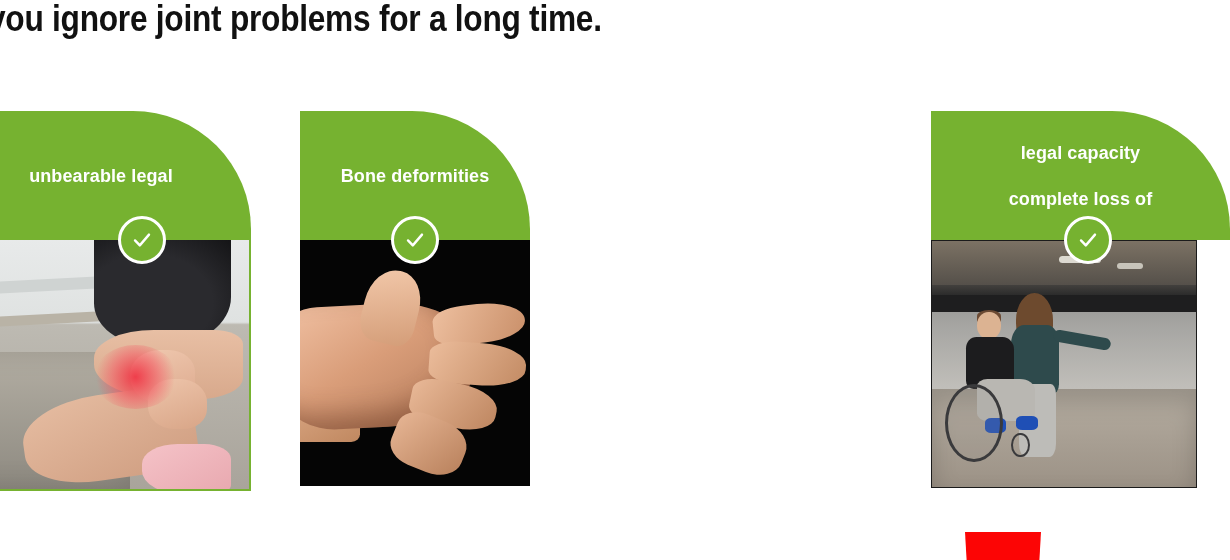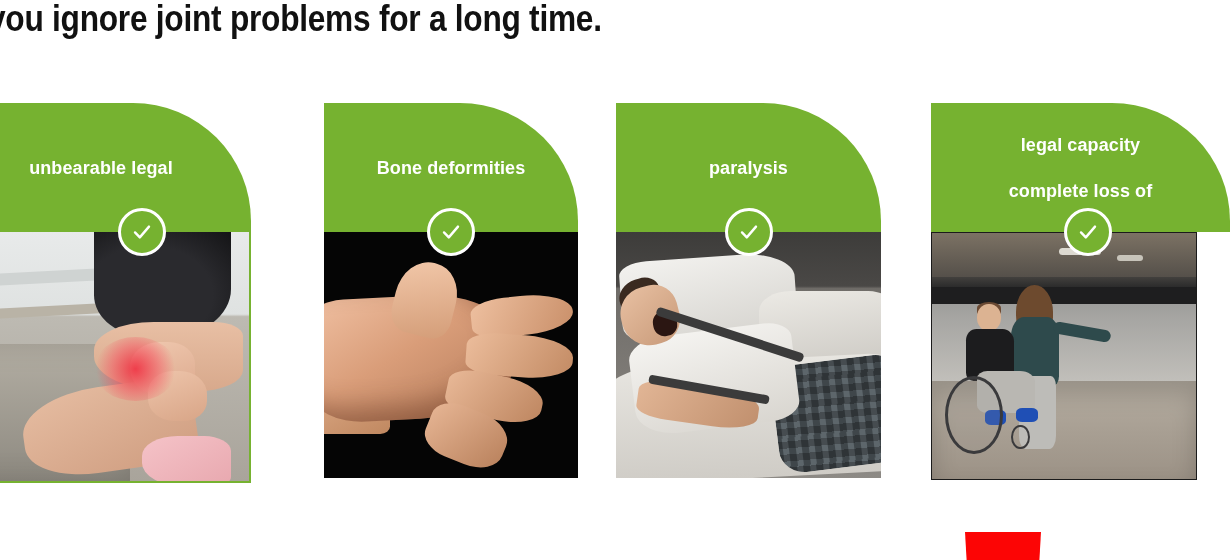--- a/index.html
+++ b/index.html
@@ -22,21 +22,21 @@
     letter-spacing:-0.3px;
     white-space:nowrap;
     line-height:50px;
     transform:scaleX(0.88);
     transform-origin:left top;
   }
 
   
   .cards { position:absolute; left:0; top:103px; width:1230px; height:380px; }
 
-  .card { position:absolute; top:0; }
+  .card { position:absolute; top:8px; }
 
   .card-head {
     position:relative;
     width:100%;
     height:129px;
     background:#76b230;
     border-top-right-radius:118px;
     display:flex;
     align-items:center;
     justify-content:center;
@@ -75,21 +75,21 @@
     align-items:center;
     justify-content:center;
   }
   .badge svg { display:block; }
 
   
   #card1 { left:-49px; width:300px; }
   #card1 .card-photo { height:251px; border-right:2px solid #76b230; border-bottom:2px solid #76b230; }
   #card1 .badge { left:167px; margin-left:0; }
 
-  #card2 { left:300px; width:254px;margin-left:24px; }
+  #card2 { left:300px; width:230px; }
   #card2 .card-photo { height:246px; }
 
   #card3 { left:616px; width:265px; }
   #card3 .card-photo { height:246px; }
 
   #card4 { left:931px; width:299px; }
   #card4 .card-head { height:129px; }
   #card4 .card-title { font-size:18px; line-height:46px; }
   #card4 .card-photo { height:248px; width:266px; border:1px solid #1b1b1b; }
   #card4 .badge { left:133px; margin-left:0; }
@@ -284,46 +284,20 @@
             <div class="s2-f4"></div>
         </div>
       </div>
       <div class="badge">
         <svg width="26" height="26" viewBox="0 0 26 26" aria-hidden="true">
           <path d="M6 13.4 L10.8 18.4 L20 7.6" fill="none" stroke="#ffffff" stroke-width="2.4" stroke-linecap="round" stroke-linejoin="round"></path>
         </svg>
       </div>
     </div>
 
-    <div class="card" id="card3">
-      <div class="card-head">
-        <span class="card-title">paralysis</span>
-      </div>
-      <div class="card-photo">
-        <div class="scene">
-          <div class="s3-bg"></div>
-            <div class="s3-pillow1"></div>
-            <div class="s3-pillow2"></div>
-          <div class="s3-sheet"></div>
-            <div class="s3-pants"></div>
-            <div class="s3-shirt"></div>
-          <div class="s3-arm"></div>
-            <div class="s3-hair"></div>
-            <div class="s3-head"></div>
-          <div class="s3-mouth"></div>
-            <div class="s3-strap1"></div>
-            <div class="s3-strap2"></div>
-        </div>
-      </div>
-      <div class="badge">
-        <svg width="26" height="26" viewBox="0 0 26 26" aria-hidden="true">
-          <path d="M6 13.4 L10.8 18.4 L20 7.6" fill="none" stroke="#ffffff" stroke-width="2.4" stroke-linecap="round" stroke-linejoin="round"></path>
-        </svg>
-      </div>
-    </div>
 
     <div class="card" id="card4">
       <div class="card-head">
         <span class="card-title">legal capacity
 complete loss of</span>
       </div>
       <div class="card-photo">
         <div class="scene">
           <div class="s4-bg"></div>
             <div class="s4-ceil"></div>

